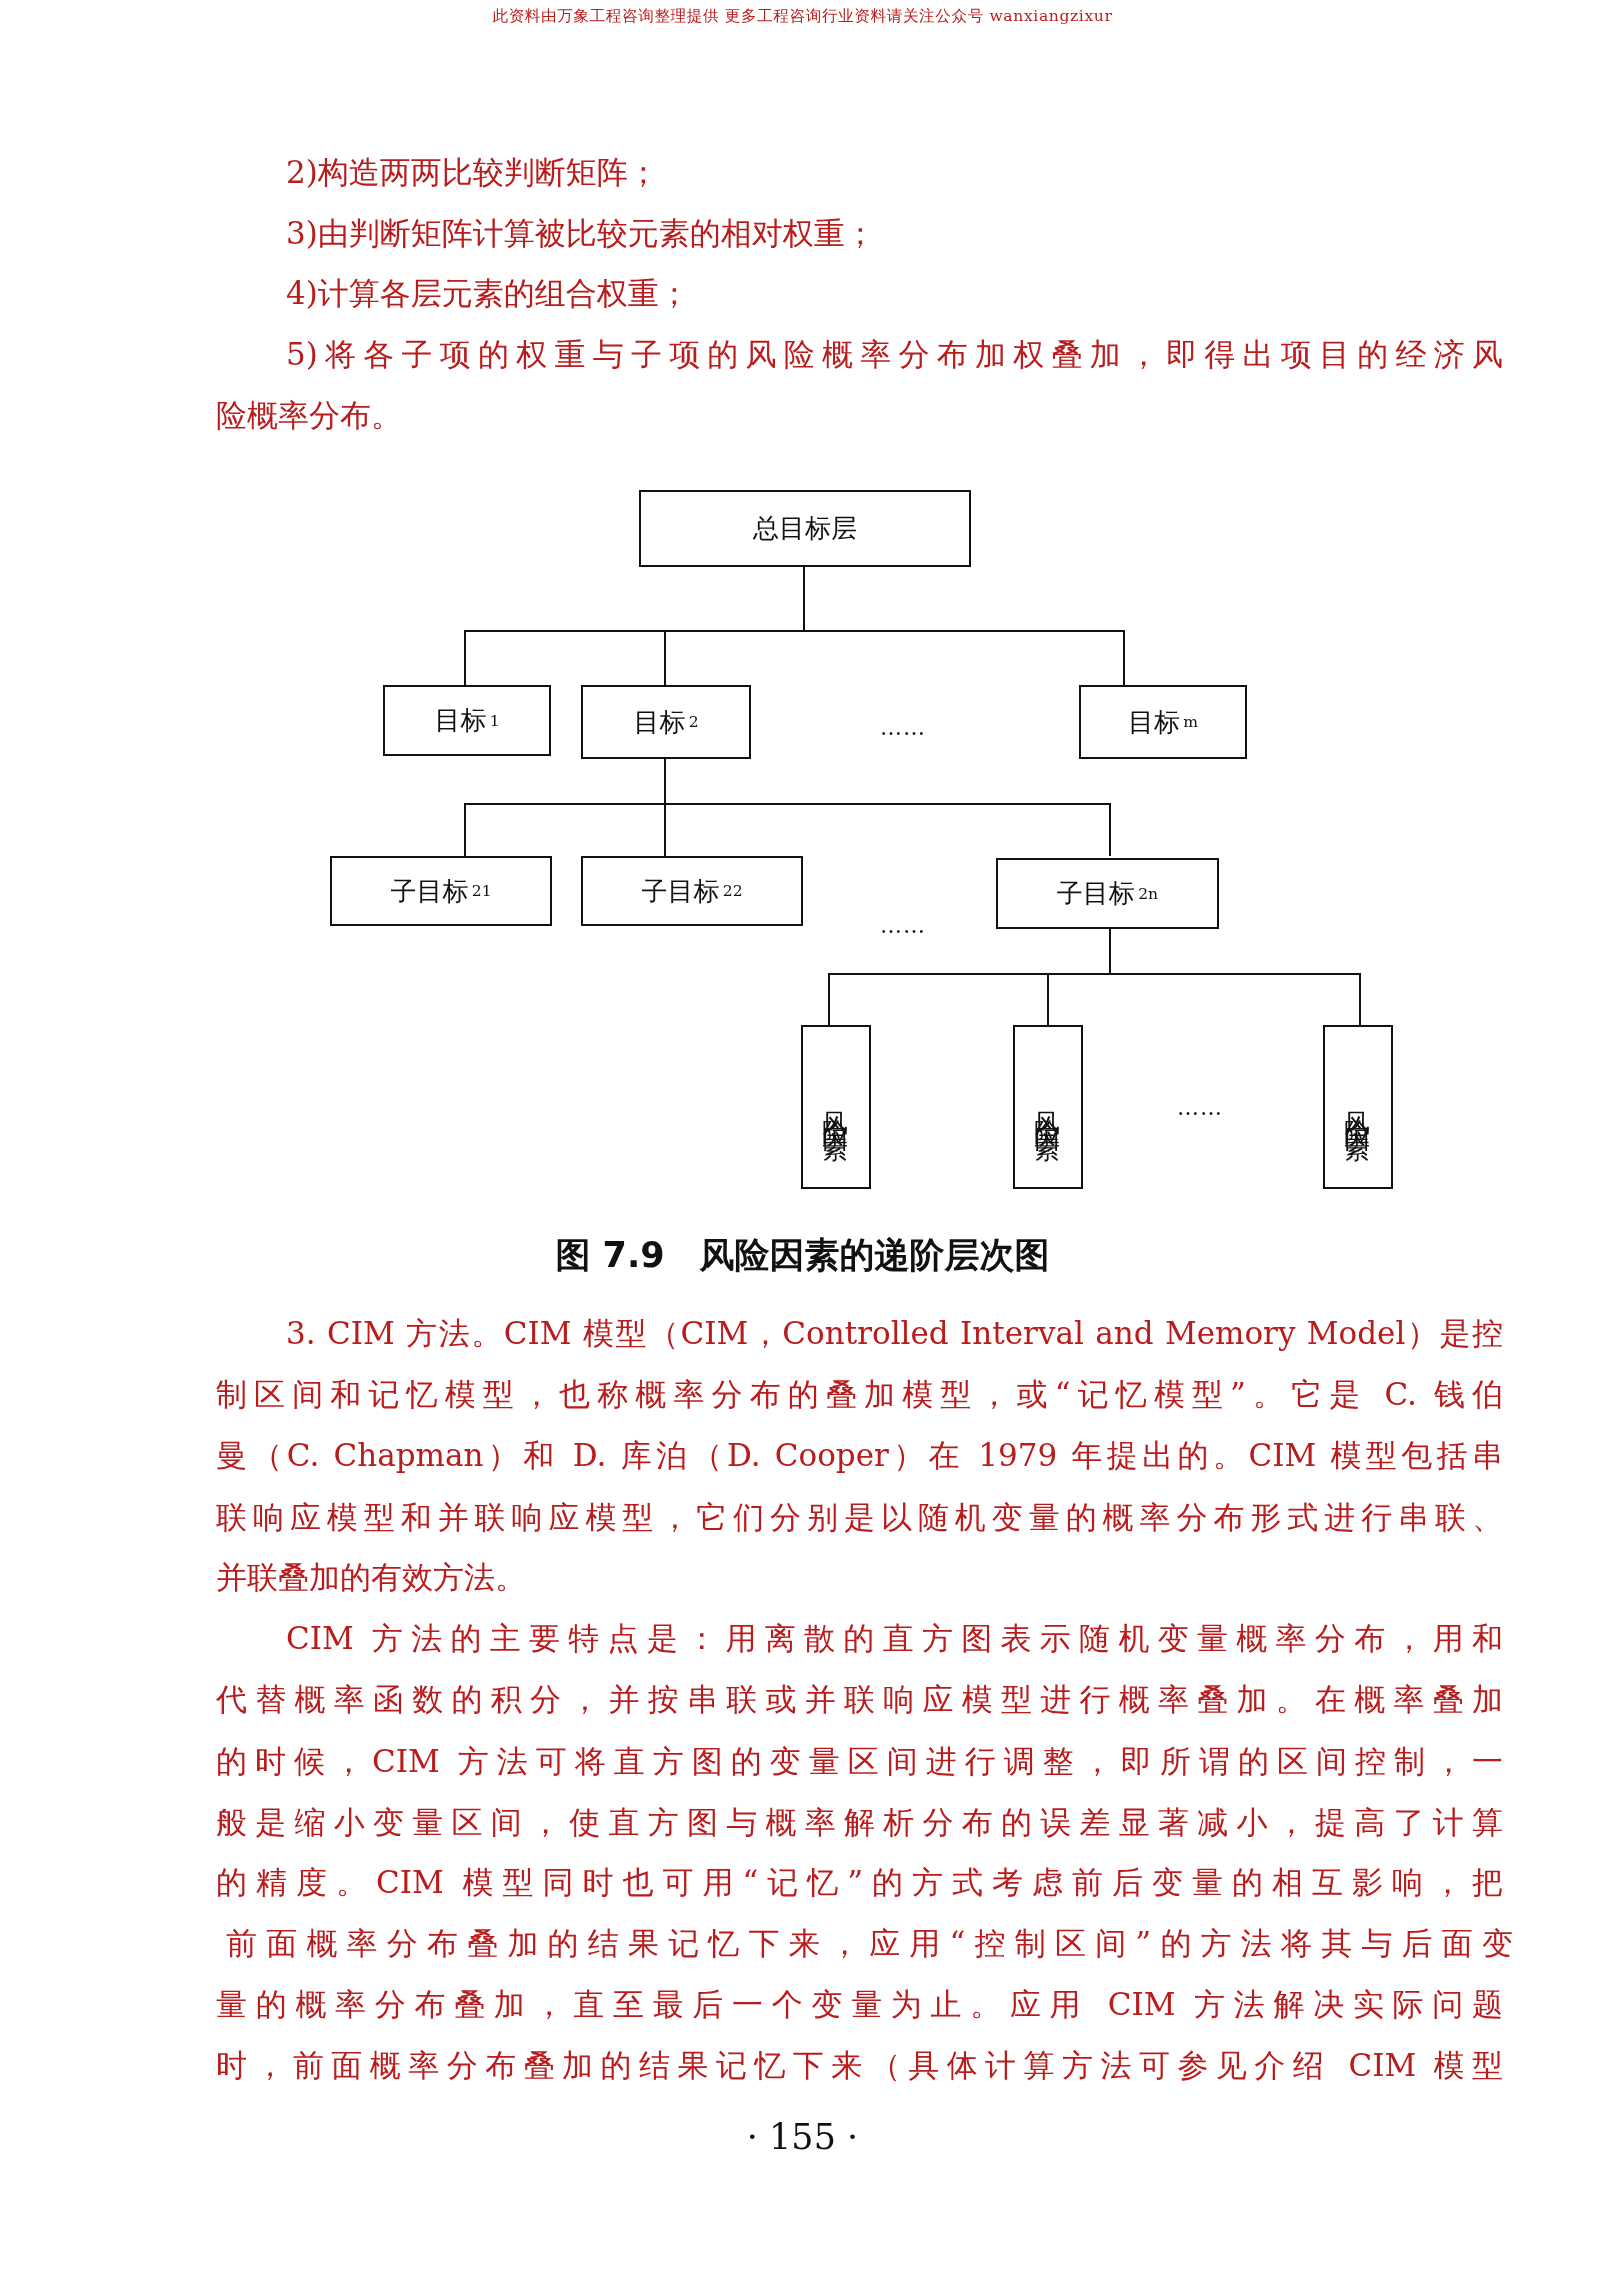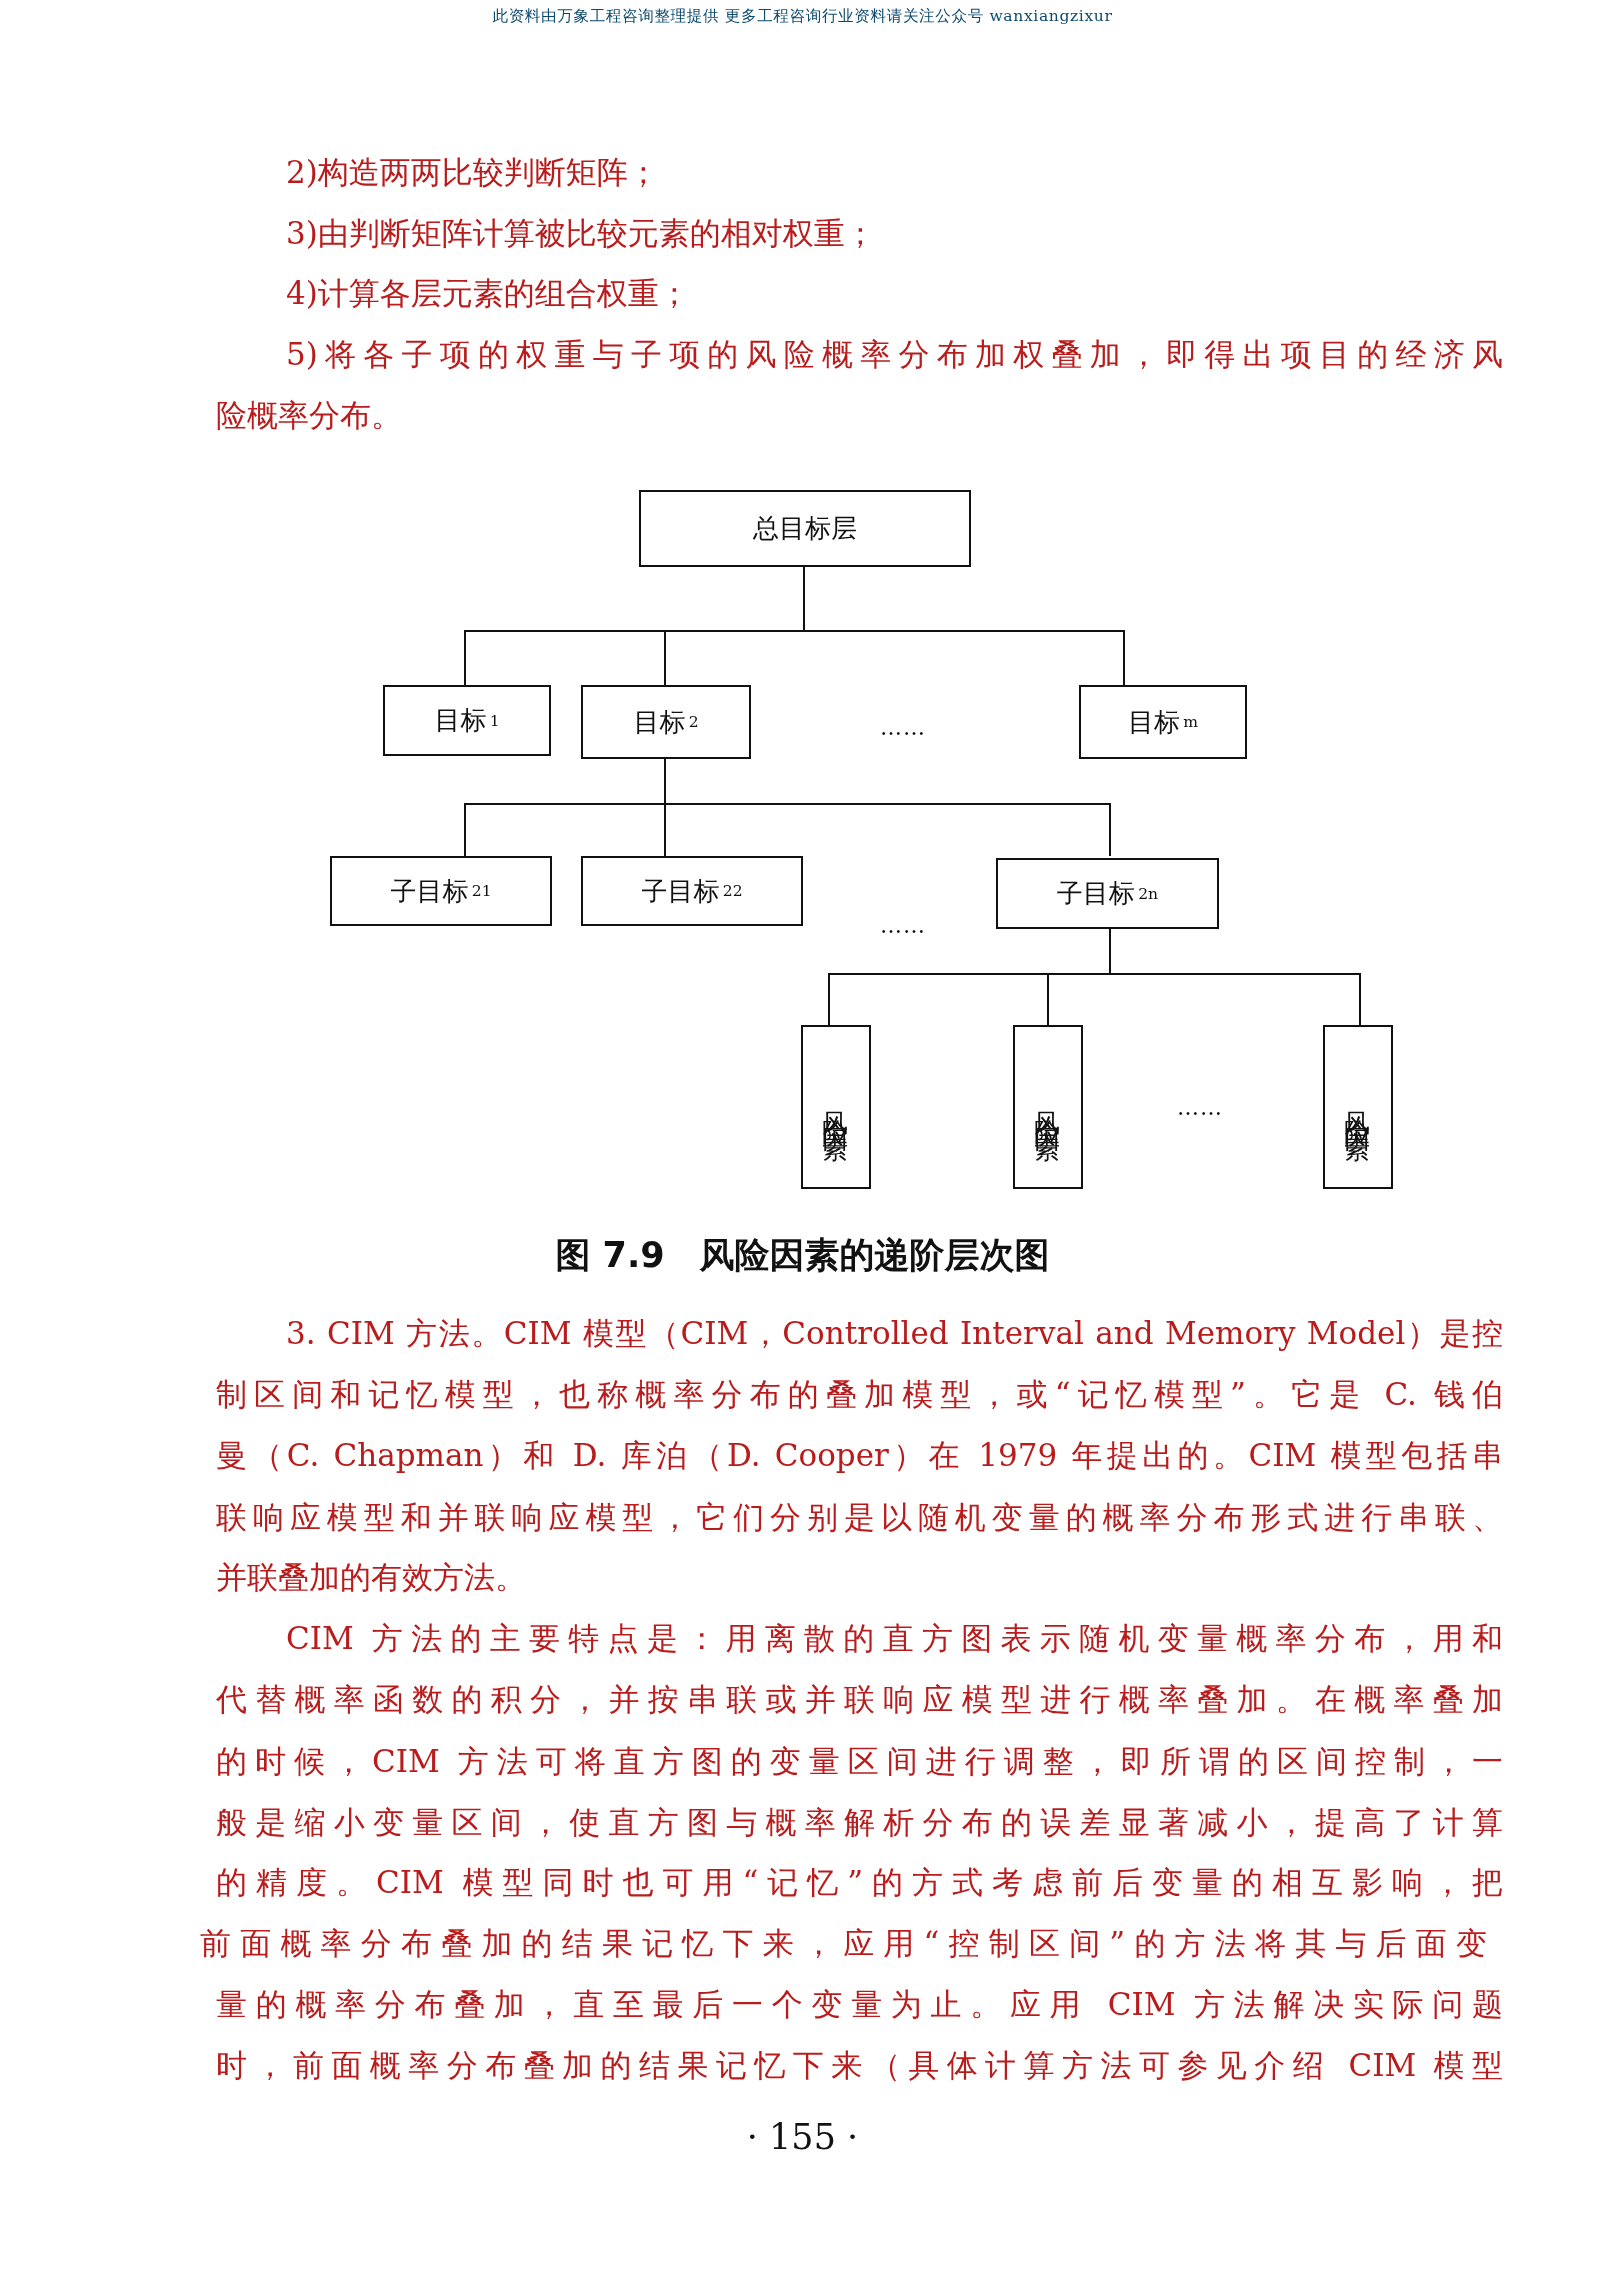--- a/index.html
+++ b/index.html
@@ -1,19 +1,19 @@
 <!DOCTYPE html>
 <html style="font-size:9px"><head>
 <meta charset="utf-8">
 <style>
   html, body { margin:0; padding:0; background:#ffffff; }
   body { width:1605px; height:2295px; position:relative; overflow:hidden;
          font-family:"DejaVu Serif", "Liberation Serif", serif; color:#111; }
   .watermark { position:absolute; top:5.6px; left:0; width:1605px; text-align:center;
-               font-size:15.6px; color:#0c4a6e; letter-spacing:0.6px; }
+               font-size:15.6px; color:#b91c1c; letter-spacing:0.6px; }
   .line { position:absolute; font-size:31px; line-height:39px; white-space:nowrap; color:#b91c1c; }
   .justify { width:1287px; text-align-last:justify; text-align:justify; }
   .justify-full { width:1287px; text-align-last:justify; text-align:justify; }
   .diagram { position:absolute; left:0; top:0; width:1605px; height:2295px; pointer-events:none;padding-left:38px; }
   .box { position:absolute; border:2.8px solid #111; box-sizing:border-box; background:#fff;
          display:flex; align-items:center; justify-content:center; font-size:26px;
          font-family:"DejaVu Sans", "Liberation Sans", sans-serif; pointer-events:auto; }
   .box sub { font-size:15.6px; vertical-align:-5.6px; margin-left:3.3px; font-family:"DejaVu Serif", serif; }
   .vbox { flex-direction:column; writing-mode:vertical-rl; letter-spacing:7.8px; font-size:26px; }
   .hl { position:absolute; height:1.7px; background:#111; }
@@ -104,18 +104,18 @@
 <div class="line justify-full" style="left:216px; top:1375px;">制区间和记忆模型，也称概率分布的叠加模型，或“记忆模型”。它是 C. 钱伯</div>
 <div class="line justify-full" style="left:216px; top:1436px;">曼（C. Chapman）和 D. 库泊（D. Cooper）在 1979 年提出的。CIM 模型包括串</div>
 <div class="line justify-full" style="left:216px; top:1498px;">联响应模型和并联响应模型，它们分别是以随机变量的概率分布形式进行串联、</div>
 <div class="line" style="left:216px; top:1558px;">并联叠加的有效方法。</div>
 
 <div class="line justify" style="left:286px; top:1619px; width:1217px;">CIM 方法的主要特点是：用离散的直方图表示随机变量概率分布，用和</div>
 <div class="line justify-full" style="left:216px; top:1680px;">代替概率函数的积分，并按串联或并联响应模型进行概率叠加。在概率叠加</div>
 <div class="line justify-full" style="left:216px; top:1742px;">的时候，CIM 方法可将直方图的变量区间进行调整，即所谓的区间控制，一</div>
 <div class="line justify-full" style="left:216px; top:1803px;">般是缩小变量区间，使直方图与概率解析分布的误差显著减小，提高了计算</div>
 <div class="line justify-full" style="left:216px; top:1863px;">的精度。CIM 模型同时也可用“记忆”的方式考虑前后变量的相互影响，把</div>
-<div class="line justify-full" style="left:200px; top:1924px;">前面概率分布叠加的结果记忆下来，应用“控制区间”的方法将其与后面变</div>
+<div class="line justify-full" style="left:226px; top:1924px;">前面概率分布叠加的结果记忆下来，应用“控制区间”的方法将其与后面变</div>
 <div class="line justify-full" style="left:216px; top:1985px;">量的概率分布叠加，直至最后一个变量为止。应用 CIM 方法解决实际问题</div>
 <div class="line justify-full" style="left:216px; top:2046px;">时，前面概率分布叠加的结果记忆下来（具体计算方法可参见介绍 CIM 模型</div>
 
 <div class="pageno">· 155 ·</div>
 
 
 </body></html>

